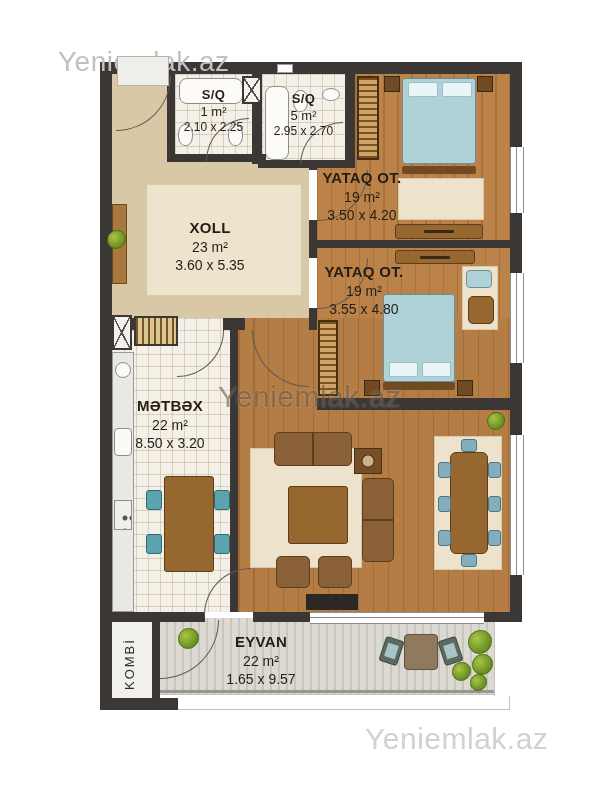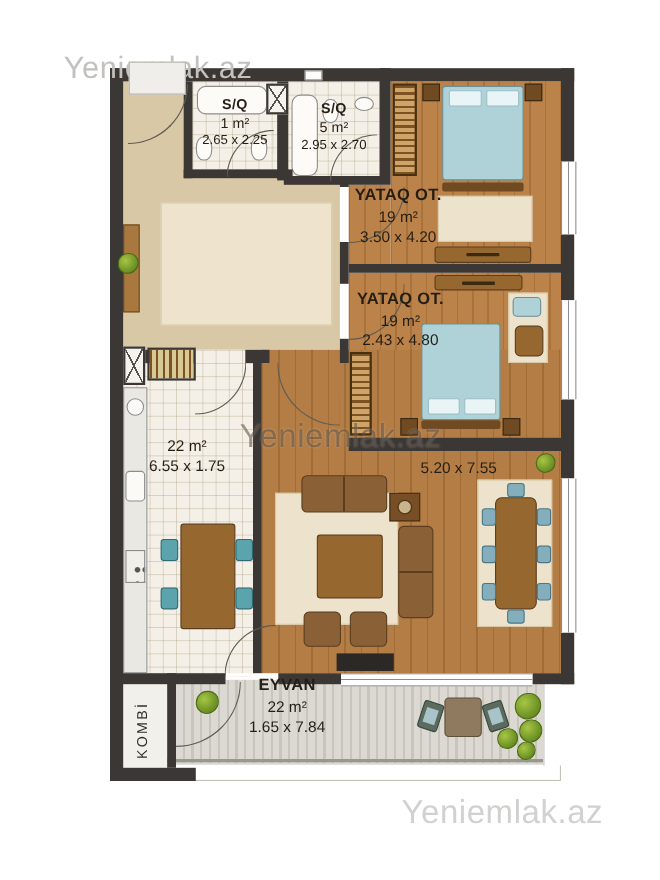--- a/index.html
+++ b/index.html
@@ -193,44 +193,49 @@
   <div class="furn" style="left:382px;top:638px;width:19px;height:26px;background:#5b6b5f;border:1px solid #38463c;border-radius:3px;transform:rotate(18deg);background-image:linear-gradient(#a9c4c9,#a9c4c9);background-size:11px 14px;background-position:center;background-repeat:no-repeat;"></div>
   <div class="furn" style="left:441px;top:638px;width:19px;height:26px;background:#5b6b5f;border:1px solid #38463c;border-radius:3px;transform:rotate(-18deg);background-image:linear-gradient(#a9c4c9,#a9c4c9);background-size:11px 14px;background-position:center;background-repeat:no-repeat;"></div>
   <div class="plant" style="left:468px;top:630px;width:22px;height:22px;"></div>
   <div class="plant" style="left:472px;top:654px;width:19px;height:19px;"></div>
   <div class="plant" style="left:452px;top:662px;width:17px;height:17px;"></div>
   <div class="plant" style="left:470px;top:674px;width:15px;height:15px;"></div>
 
   <div class="lbl small" style="left:175px;top:86px;width:77px;">
     <div class="nm">S/Q</div>
     <div class="ar">1 m²</div>
-    <div class="dm">2.65 x 2.25</div>
+    <div class="dm">2.10 x 2.25</div>
   </div>
   <div class="lbl small" style="left:262px;top:90px;width:83px;">
     <div class="nm">S/Q</div>
     <div class="ar">5 m²</div>
     <div class="dm">2.95 x 2.70</div>
   </div>
   <div class="lbl" style="left:312px;top:168px;width:100px;">
     <div class="nm">YATAQ OT.</div>
     <div class="ar">19 m²</div>
     <div class="dm">3.50 x 4.20</div>
   </div>
+  <div class="lbl" style="left:140px;top:218px;width:140px;">
+    <div class="nm">XOLL</div>
+    <div class="ar">23 m²</div>
+    <div class="dm">3.60 x 5.35</div>
+  </div>
   <div class="lbl" style="left:314px;top:262px;width:100px;">
     <div class="nm">YATAQ OT.</div>
     <div class="ar">19 m²</div>
-    <div class="dm">2.43 x 4.80</div>
+    <div class="dm">3.55 x 4.80</div>
   </div>
   <div class="lbl" style="left:118px;top:396px;width:104px;">
+    <div class="nm">MƏTBƏX</div>
     <div class="ar">22 m²</div>
-    <div class="dm">6.55 x 1.75</div>
+    <div class="dm">8.50 x 3.20</div>
   </div>
   <div class="lbl" style="left:362px;top:416px;width:110px;">
-    <div class="dm">5.20 x 7.55</div>
-  </div>
-  <div class="lbl" style="left:196px;top:613px;width:130px;">
+  </div>
+  <div class="lbl" style="left:196px;top:632px;width:130px;">
     <div class="nm">EYVAN</div>
     <div class="ar">22 m²</div>
-    <div class="dm">1.65 x 7.84</div>
+    <div class="dm">1.65 x 9.57</div>
   </div>
   <div class="kombi-label" style="left:122px;top:636px;height:54px;">KOMBİ</div>
 
 </div>
 
 </body></html>

